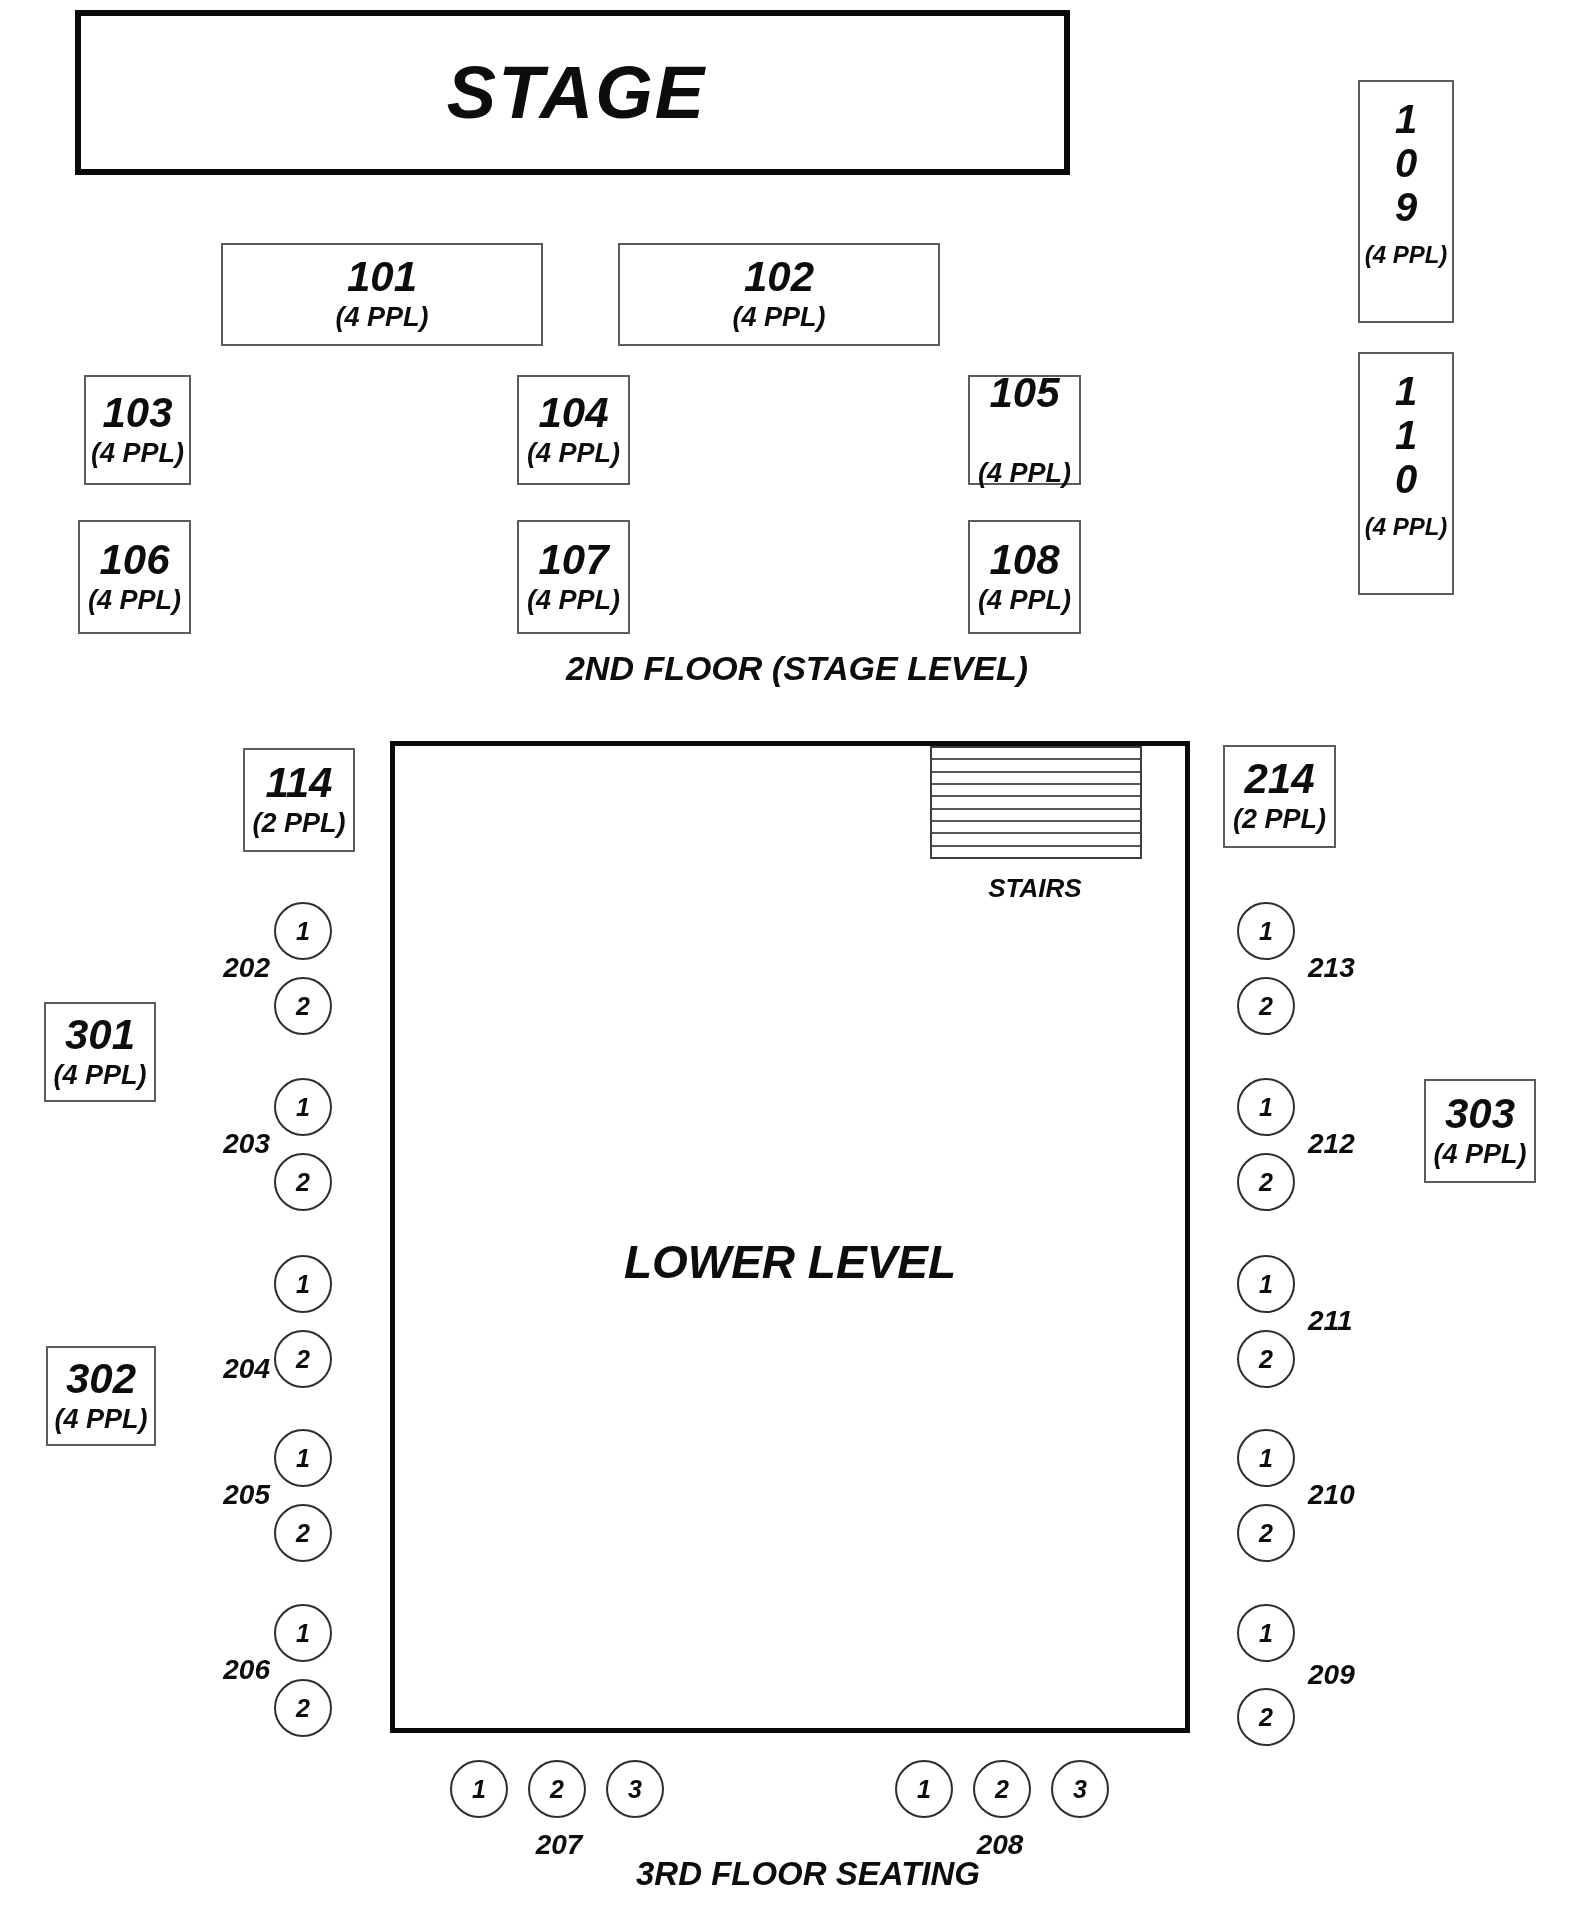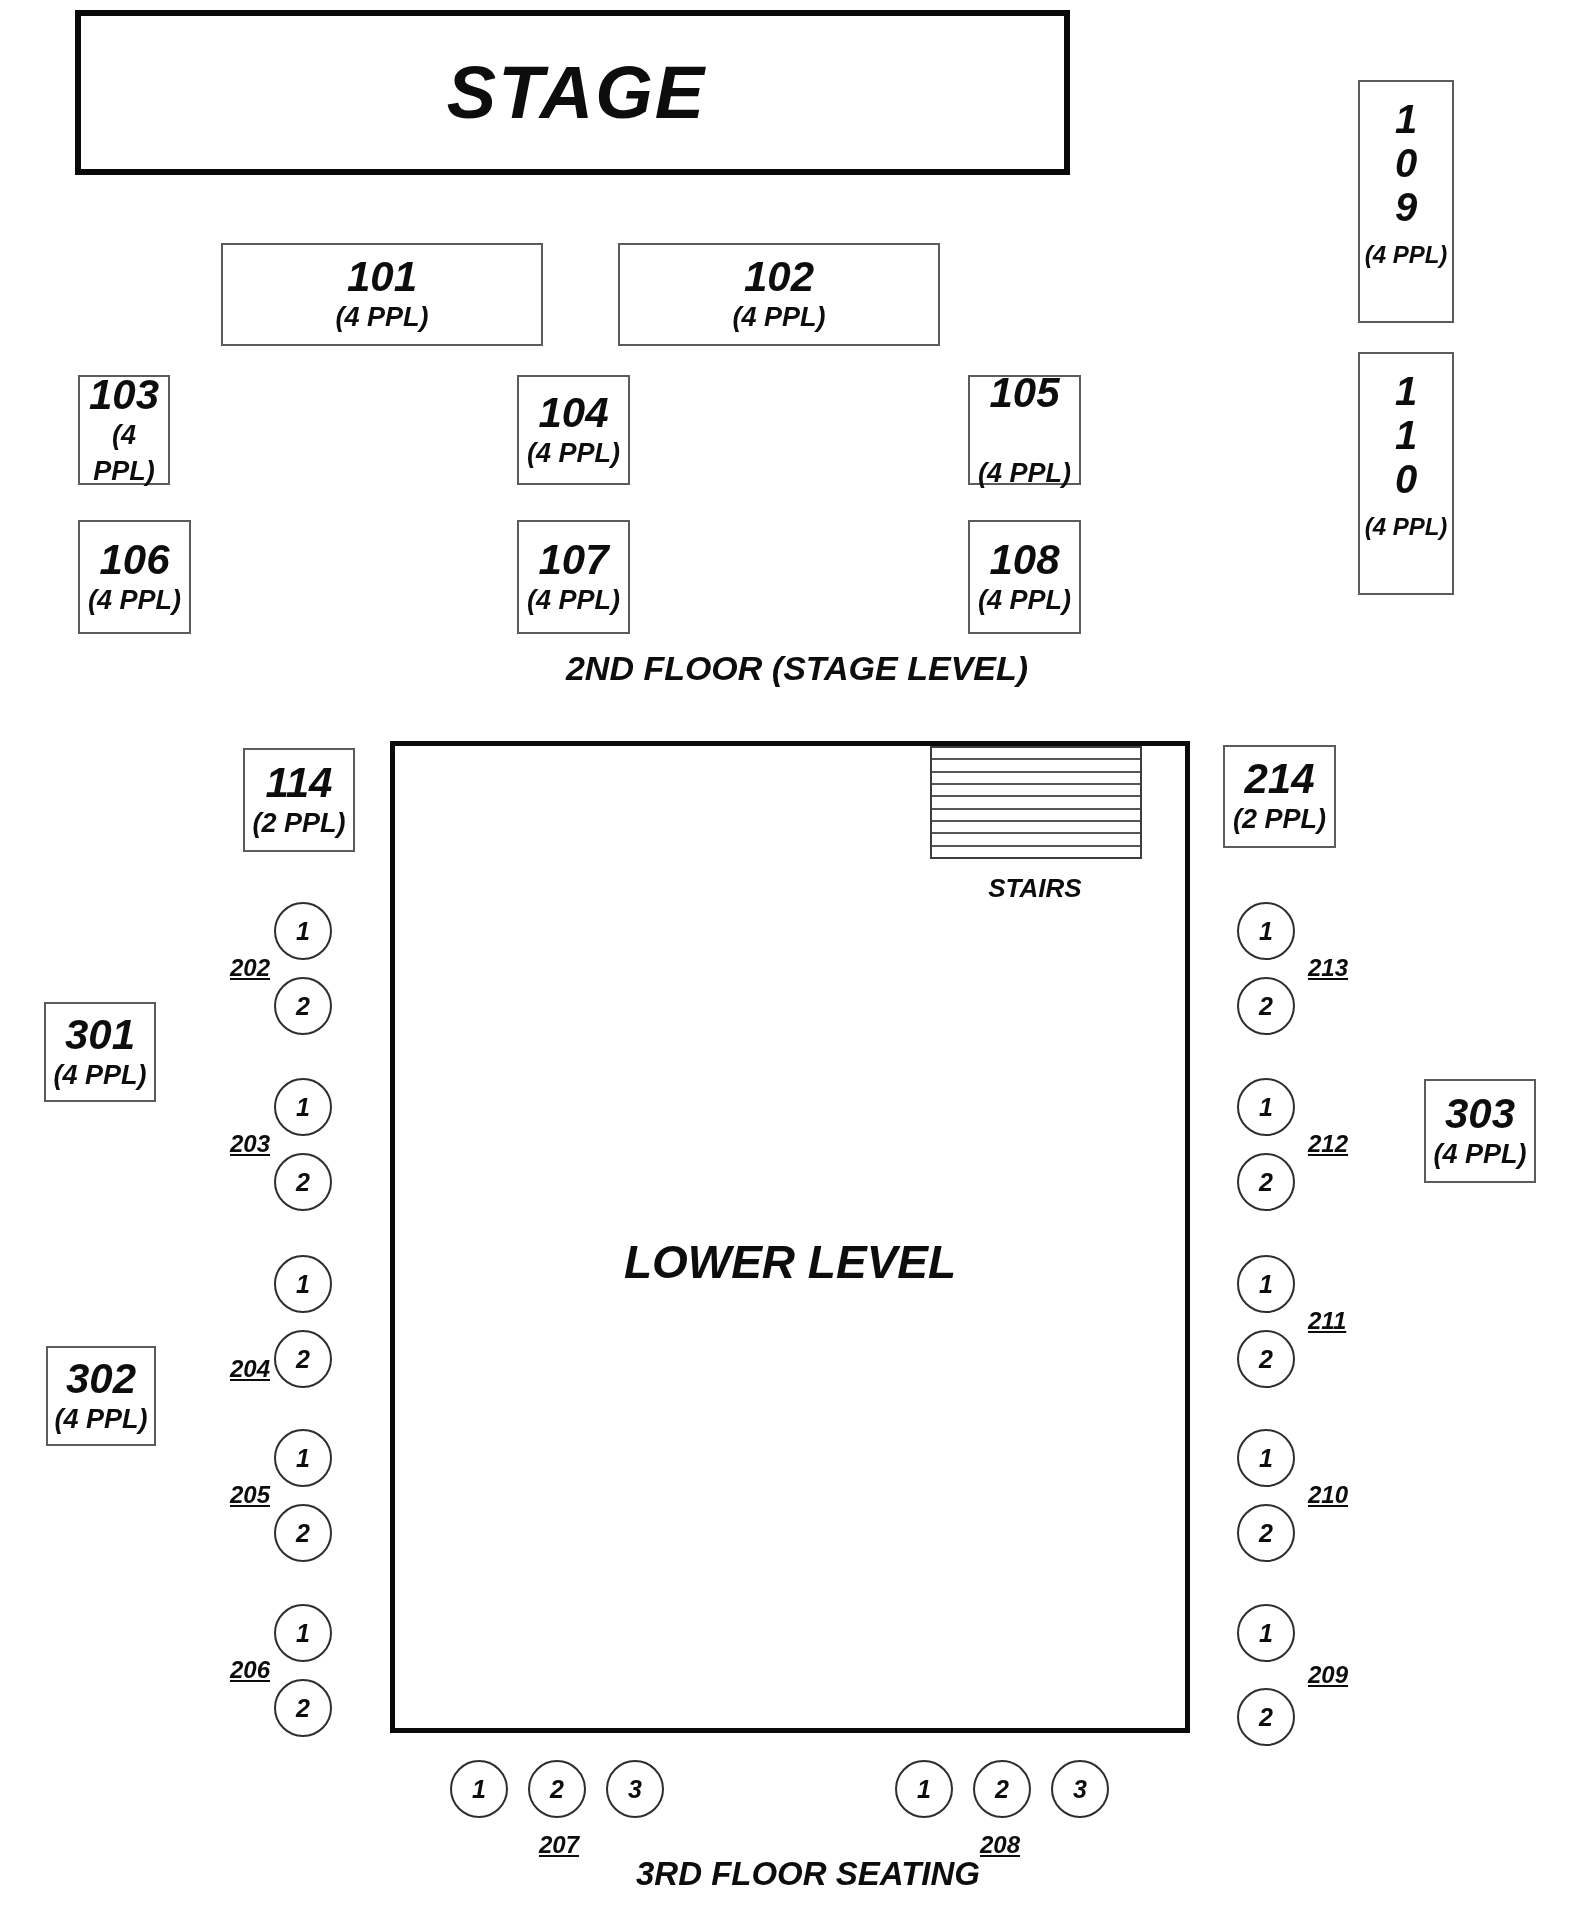--- a/index.html
+++ b/index.html
@@ -35,21 +35,21 @@
   .stairs .step + .step{border-top:2px solid #575757;}
   .stairs-label{font-size:26px;line-height:40px;text-align:center;}
   
   .caption{font-size:34px;line-height:44px;text-align:center;}
   
   .seat{
     width:58px;height:58px;border:2px solid #2e2e2e;border-radius:50%;background:#fff;
     display:flex;align-items:center;justify-content:center;font-size:25px;
   }
   
-  .rowlabel{font-size:24px;line-height:54px;text-decoration:underline;}
+  .rowlabel{font-size:28px;line-height:54px;}
   .r-right{text-align:right;}
   .r-left{text-align:left;}
   .r-center{text-align:center;}
 </style>
 </head>
 <body>
 
 <div class="canvas">
 
   <div class="abs stage" style="left:75px;top:10px;width:995px;height:165px;padding-left:8px;">
@@ -58,21 +58,21 @@
 
   <div class="abs tbox" style="left:221px;top:243px;width:322px;height:103px;">
     <div class="tnum">101</div>
     <div class="tcap">(4 PPL)</div>
   </div>
   <div class="abs tbox" style="left:592px;top:243px;width:322px;height:103px;margin-left:26px;">
     <div class="tnum">102</div>
     <div class="tcap">(4 PPL)</div>
   </div>
 
-  <div class="abs tbox" style="left:78px;top:375px;width:92px;height:110px;">
+  <div class="abs tbox" style="left:84px;top:375px;width:107px;height:110px;">
     <div class="tnum">103</div>
     <div class="tcap">(4 PPL)</div>
   </div>
   <div class="abs tbox" style="left:517px;top:375px;width:113px;height:110px;">
     <div class="tnum">104</div>
     <div class="tcap">(4 PPL)</div>
   </div>
   <div class="abs tbox" style="left:968px;top:375px;width:113px;height:110px;gap:40px;">
     <div class="tnum">105</div>
     <div class="tcap">(4 PPL)</div>

